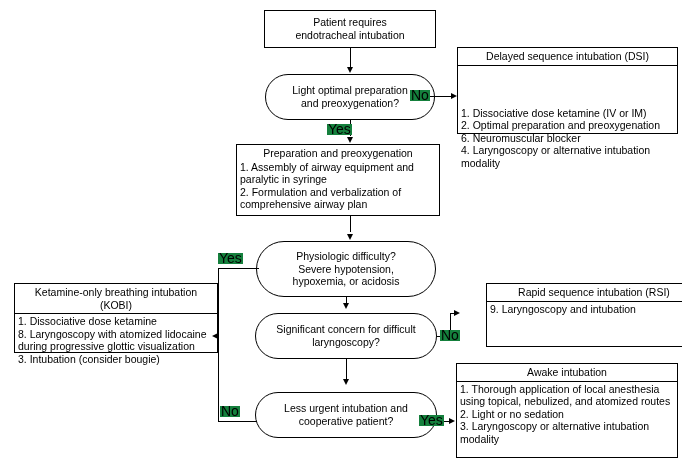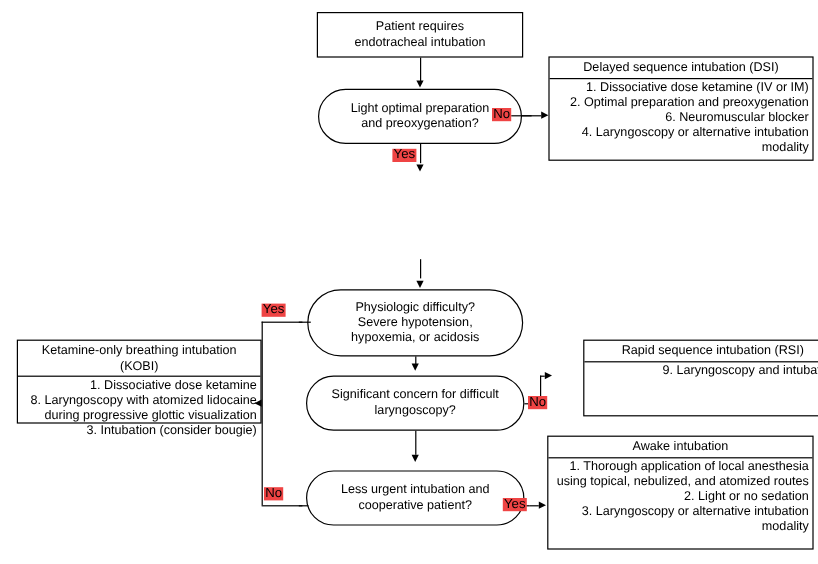--- a/index.html
+++ b/index.html
@@ -50,32 +50,32 @@
   }
   .panel-title.noline {
     border-bottom: none;
     padding-bottom: 0;
   }
   .panel-body {
     padding: 1px 3px 2px 3px;
     text-align: left;
     flex: 1;
   }
-  .panel-body div { white-space: normal; text-align: right; }
+  .panel-body div { white-space: normal; }
   .line {
     position: absolute;
     background: #000000;
   }
   .hline { height: 1px; }
   .vline { width: 1px; }
   .label {
     position: absolute;
-    font-size: 11px;
+    font-size: 14px;
     line-height: 11px;
-    background: #ef4444;
+    background: #15803d;
     padding: 0 1px;
     white-space: nowrap;
   }
   .arrow {
     position: absolute;
     width: 0;
     height: 0;
   }
   .arrow-down {
     border-left: 3.5px solid transparent;
@@ -101,38 +101,45 @@
   <div class="node proc" style="left:264px; top:10px; width:172px; height:38px;">
     <div>Patient requires</div>
     <div>endotracheal intubation</div>
   </div>
 
   <div class="node decision" style="left:265px; top:74px; width:170px; height:46px;">
     <div>Light optimal preparation</div>
     <div>and preoxygenation?</div>
   </div>
 
+  <div class="node panel" style="left:236px; top:144px; width:204px; height:72px;">
+    <div class="panel-title noline">Preparation and preoxygenation</div>
+    <div class="panel-body">
+      <div>1. Assembly of airway equipment and paralytic in syringe</div>
+      <div>2. Formulation and verbalization of comprehensive airway plan</div>
+    </div>
+  </div>
 
   <div class="node decision" style="left:256px; top:241px; width:180px; height:56px;">
     <div>Physiologic difficulty?</div>
     <div>Severe hypotension,</div>
     <div>hypoxemia, or acidosis</div>
   </div>
 
   <div class="node decision" style="left:255px; top:313px; width:182px; height:46px;">
     <div>Significant concern for difficult</div>
     <div>laryngoscopy?</div>
   </div>
 
   <div class="node decision" style="left:255px; top:392px; width:182px; height:46px;">
     <div>Less urgent intubation and</div>
     <div>cooperative patient?</div>
   </div>
 
-  <div class="node panel" style="left:457px; top:47px; width:221px; height:87px;">
+  <div class="node panel" style="left:457px; top:47px; width:221px; height:87px;gap:40px;">
     <div class="panel-title">Delayed sequence intubation (DSI)</div>
     <div class="panel-body">
       <div>1. Dissociative dose ketamine (IV or IM)</div>
       <div>2. Optimal preparation and preoxygenation</div>
       <div>6. Neuromuscular blocker</div>
       <div>4. Laryngoscopy or alternative intubation modality</div>
     </div>
   </div>
 
   <div class="node panel" style="left:14px; top:283px; width:204px; height:70px;">

